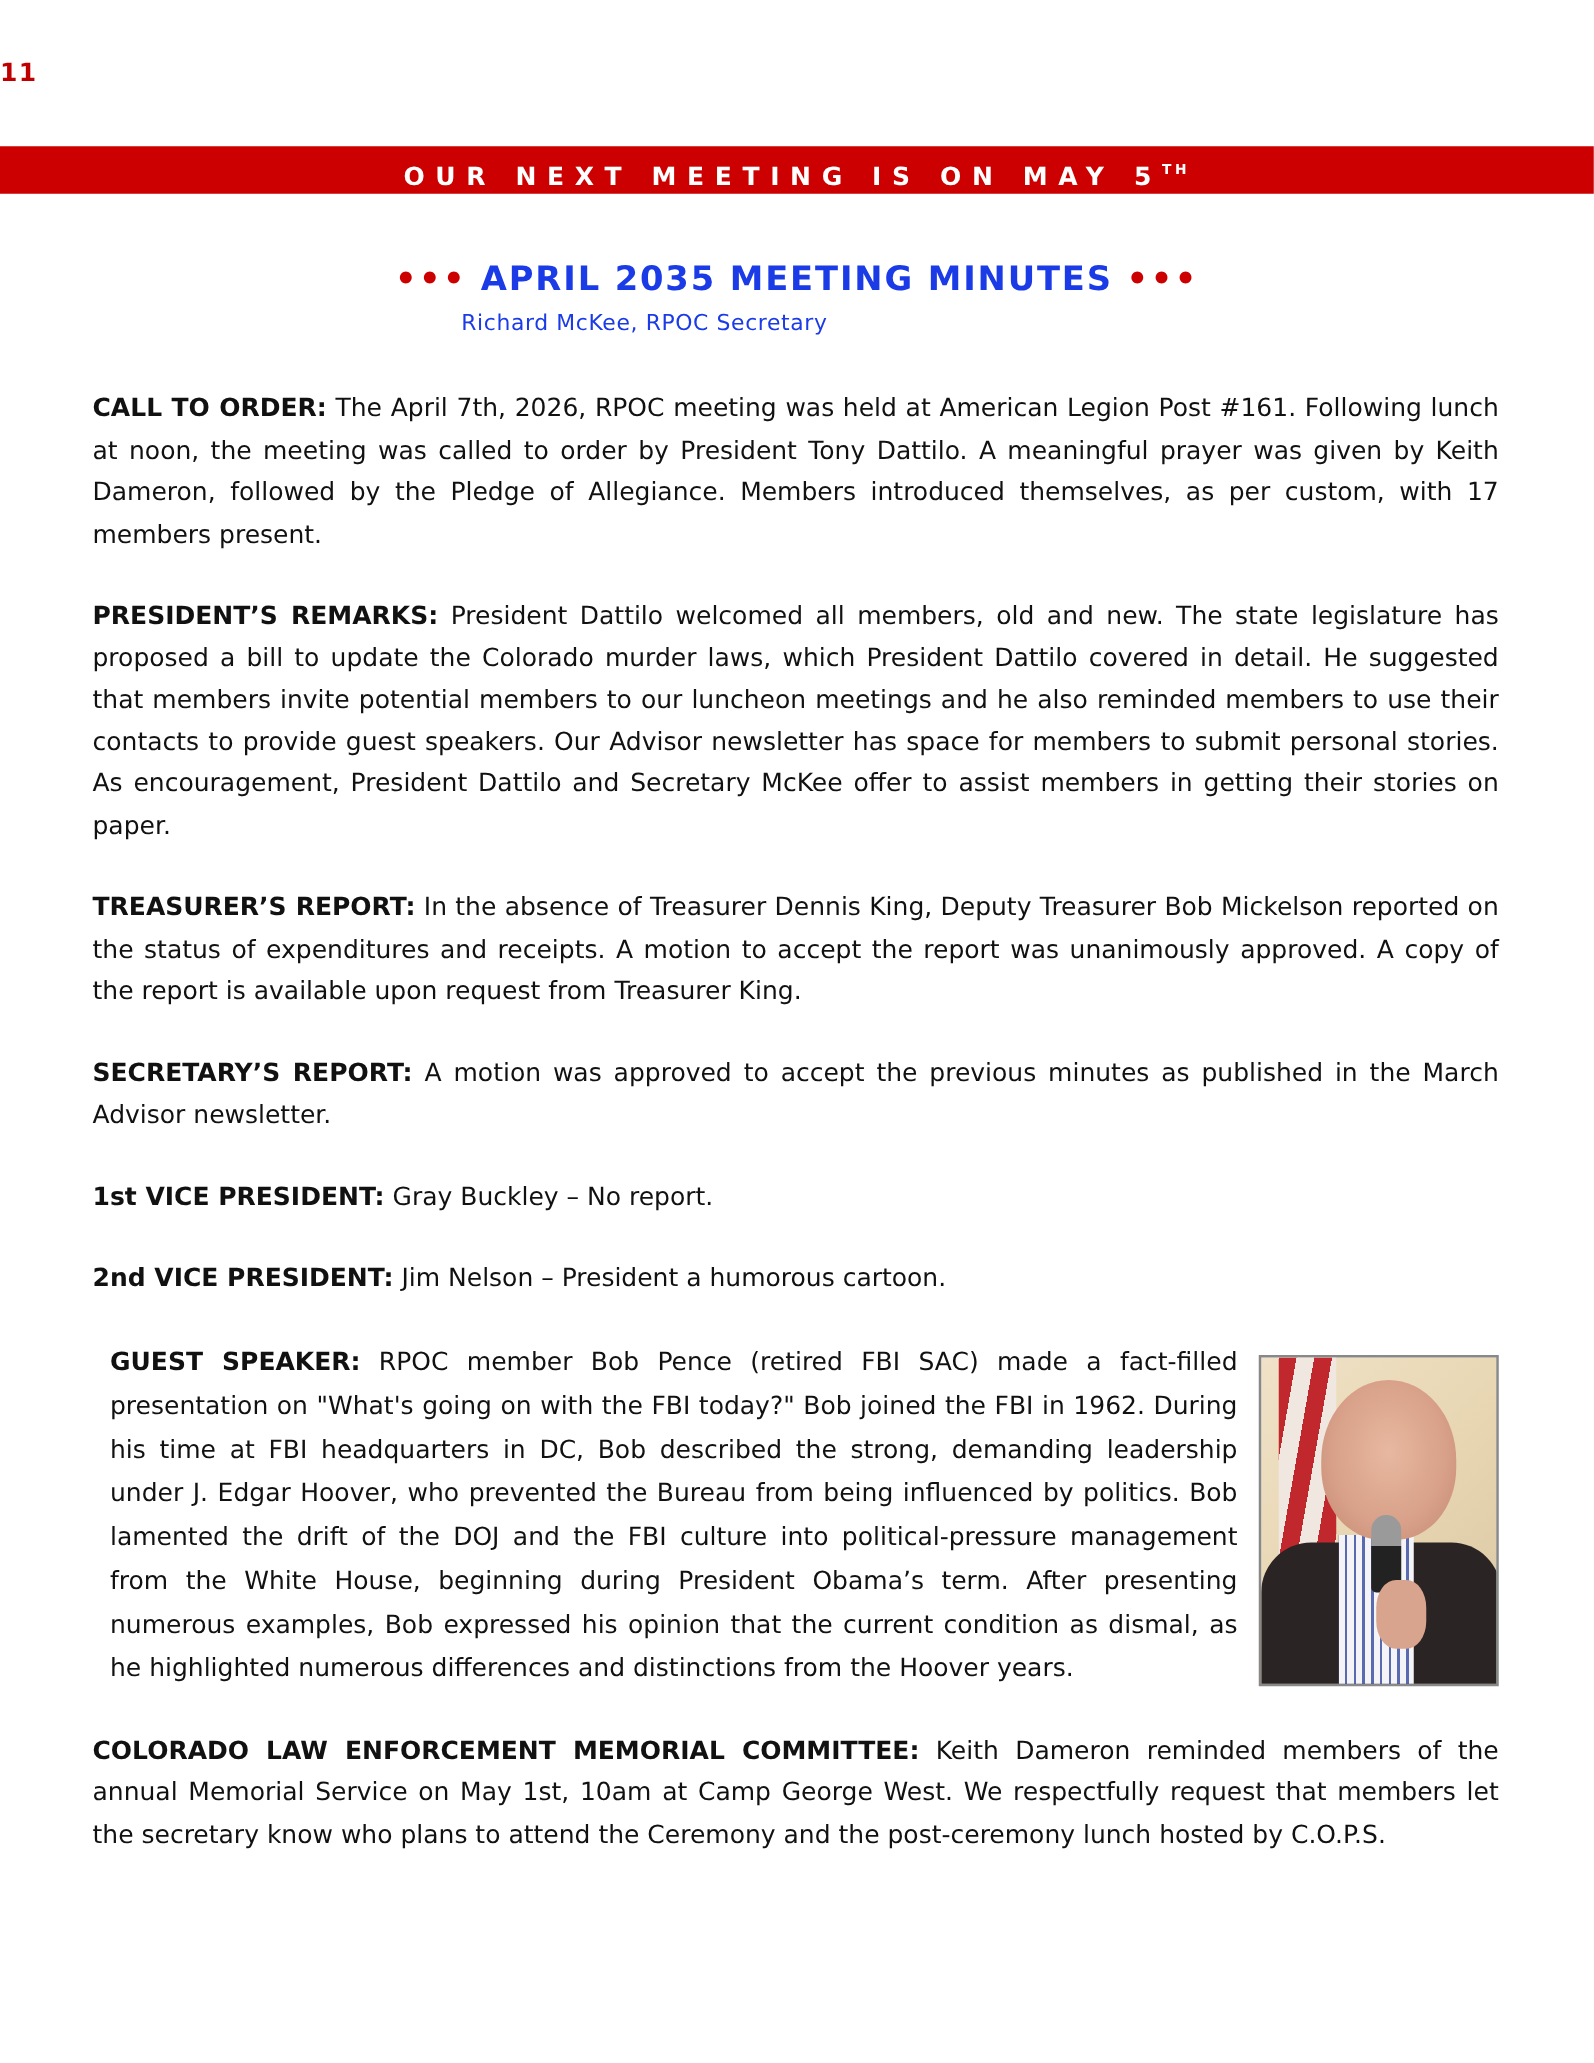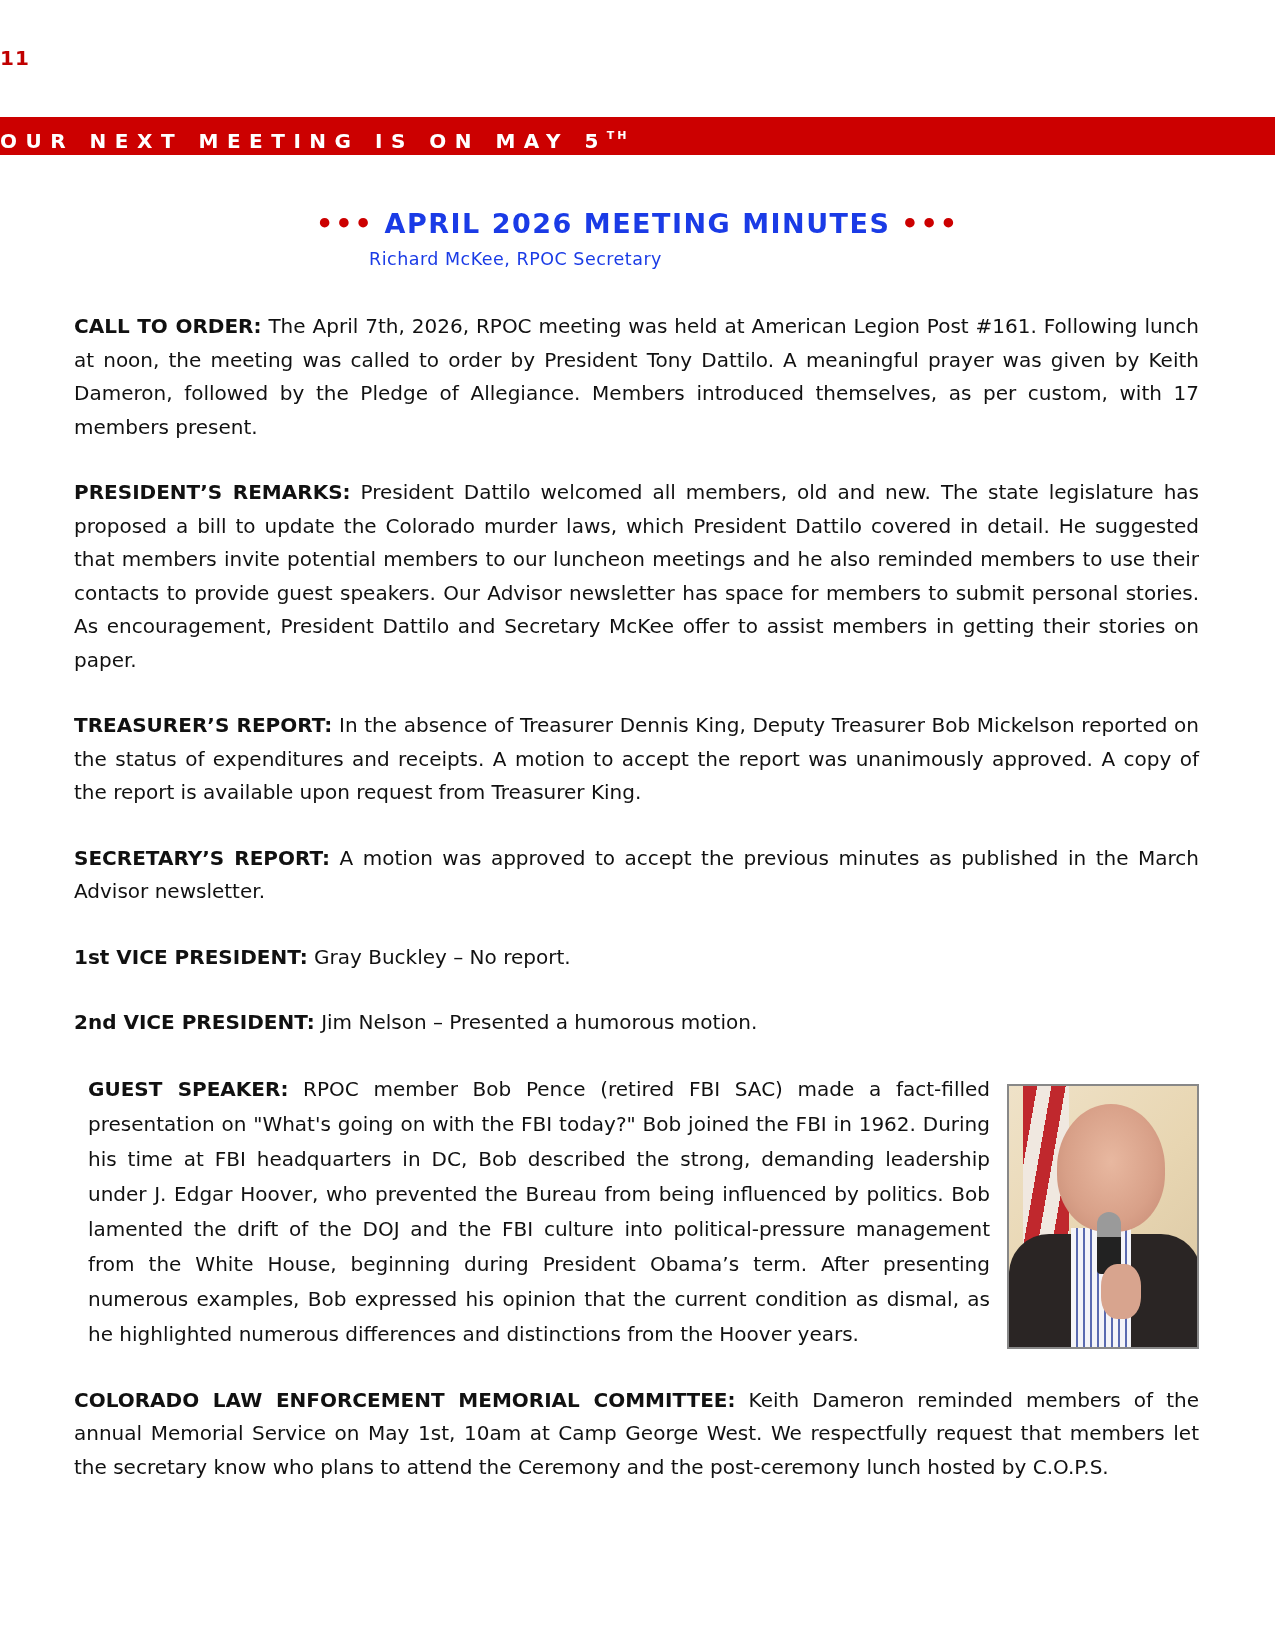--- a/index.html
+++ b/index.html
@@ -1,18 +1,18 @@
 <!DOCTYPE html>
 <html><head>
 <meta charset="utf-8">
 <style>
   html, body { margin: 0; padding: 0; background: #ffffff; }
   body { width: 1275px; height: 1650px; position: relative; overflow: hidden; font-family: "DejaVu Sans", sans-serif; color: #111; }
   .page-number { position: absolute; top: 46px; left: 0; width: 1275px; text-align: left; color: #c00000; font-weight: bold; font-size: 20px; letter-spacing: 1px; }
-  .banner { position: absolute; top: 117px; left: 0; width: 1275px; height: 38px; background: #cc0000; color: #fff; font-weight: bold; font-size: 20px; letter-spacing: 8.5px; line-height: 38px; }
+  .banner { position: absolute; top: 117px; left: 0; width: 1275px; height: 38px; background: #cc0000; color: #fff; text-align: center; font-weight: bold; font-size: 20px; letter-spacing: 8.5px; line-height: 38px; }
   .banner sup { font-size: 11px; letter-spacing: 3px; vertical-align: 9px; }
   .title { position: absolute; top: 208px; left: 0; width: 1275px; text-align: center; font-weight: bold; font-size: 27px; color: #1a3be6; letter-spacing: 1.5px; }
   .title .dots { color: #cc0000; letter-spacing: 2px; }
   .byline { position: absolute; top: 249px; left: 0; width: 1031px; text-align: center; font-size: 17.5px; color: #1a3be6; letter-spacing: 0.5px; }
   .content { position: absolute; left: 74px; top: 310px; width: 1125px; font-size: 20px; line-height: 33.5px; }
   .para { margin: 0 0 32px 0; text-align: justify; }
   .para b { font-weight: bold; }
   .guest-wrap { position: relative; margin: 0 0 32px 14px; }
   .guest-text { width: 902px; text-align: justify; line-height: 35px; }
   .photo { position: absolute; right: 0; top: 12px; width: 192px; height: 265px; border: 2px solid #888; box-sizing: border-box; background: linear-gradient(135deg, #efe2c8 0%, #e8d6b2 50%, #d9c6a2 100%); overflow: hidden; }
@@ -27,32 +27,32 @@
 <body>
 
 <div class="page-number">11</div>
 
 <div class="banner">
   <span>OUR NEXT MEETING IS ON MAY 5</span><sup>TH</sup>
 </div>
 
 <div class="title">
   <span class="dots">•••</span>
-  <span>APRIL 2026 MEETING MINUTES</span>
+  <span>APRIL 2035 MEETING MINUTES</span>
   <span class="dots">•••</span>
 </div>
 <div class="byline">Richard McKee, RPOC Secretary</div>
 
 <div class="content">
   <p class="para"><b>CALL TO ORDER:</b> <span>The April 7th, 2026, RPOC meeting was held at American Legion Post #161. Following lunch at noon, the meeting was called to order by President Tony Dattilo. A meaningful prayer was given by Keith Dameron, followed by the Pledge of Allegiance. Members introduced themselves, as per custom, with 17 members present.</span></p>
   <p class="para"><b>PRESIDENT’S REMARKS:</b> <span>President Dattilo welcomed all members, old and new. The state legislature has proposed a bill to update the Colorado murder laws, which President Dattilo covered in detail. He suggested that members invite potential members to our luncheon meetings and he also reminded members to use their contacts to provide guest speakers. Our Advisor newsletter has space for members to submit personal stories. As encouragement, President Dattilo and Secretary McKee offer to assist members in getting their stories on paper.</span></p>
   <p class="para"><b>TREASURER’S REPORT:</b> <span>In the absence of Treasurer Dennis King, Deputy Treasurer Bob Mickelson reported on the status of expenditures and receipts. A motion to accept the report was unanimously approved. A copy of the report is available upon request from Treasurer King.</span></p>
   <p class="para"><b>SECRETARY’S REPORT:</b> <span>A motion was approved to accept the previous minutes as published in the March Advisor newsletter.</span></p>
   <p class="para"><b>1st VICE PRESIDENT:</b> <span>Gray Buckley – No report.</span></p>
-  <p class="para"><b>2nd VICE PRESIDENT:</b> <span>Jim Nelson – Presented a humorous motion.</span></p>
+  <p class="para"><b>2nd VICE PRESIDENT:</b> <span>Jim Nelson – President a humorous cartoon.</span></p>
   <div class="guest-wrap">
     <p class="guest-text" style="margin:0"><b>GUEST SPEAKER:</b> <span> RPOC member Bob Pence (retired FBI SAC) made a fact-filled presentation on "What's going on with the FBI today?" Bob joined the FBI in 1962. During his time at FBI headquarters in DC, Bob described the strong, demanding leadership under J. Edgar Hoover, who prevented the Bureau from being influenced by politics. Bob lamented the drift of the DOJ and the FBI culture into political-pressure management from the White House, beginning during President Obama’s term. After presenting numerous examples, Bob expressed his opinion that the current condition as dismal, as he highlighted numerous differences and distinctions from the Hoover years.</span></p>
     <div class="photo">
       <div class="flag"></div>
       <div class="jacket"></div>
       <div class="shirt"></div>
       <div class="head"></div>
       <div class="mic"></div>
       <div class="hand"></div>
     </div>

